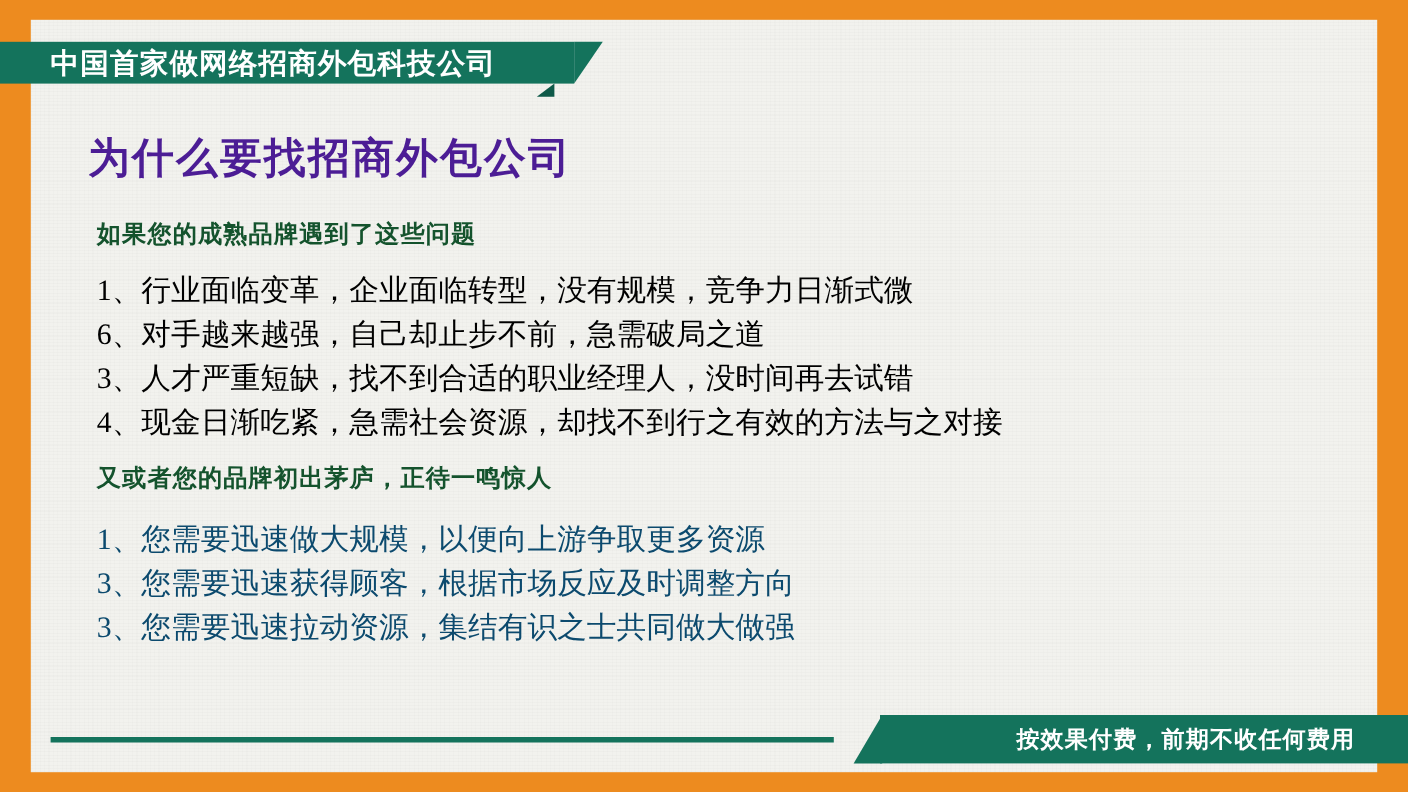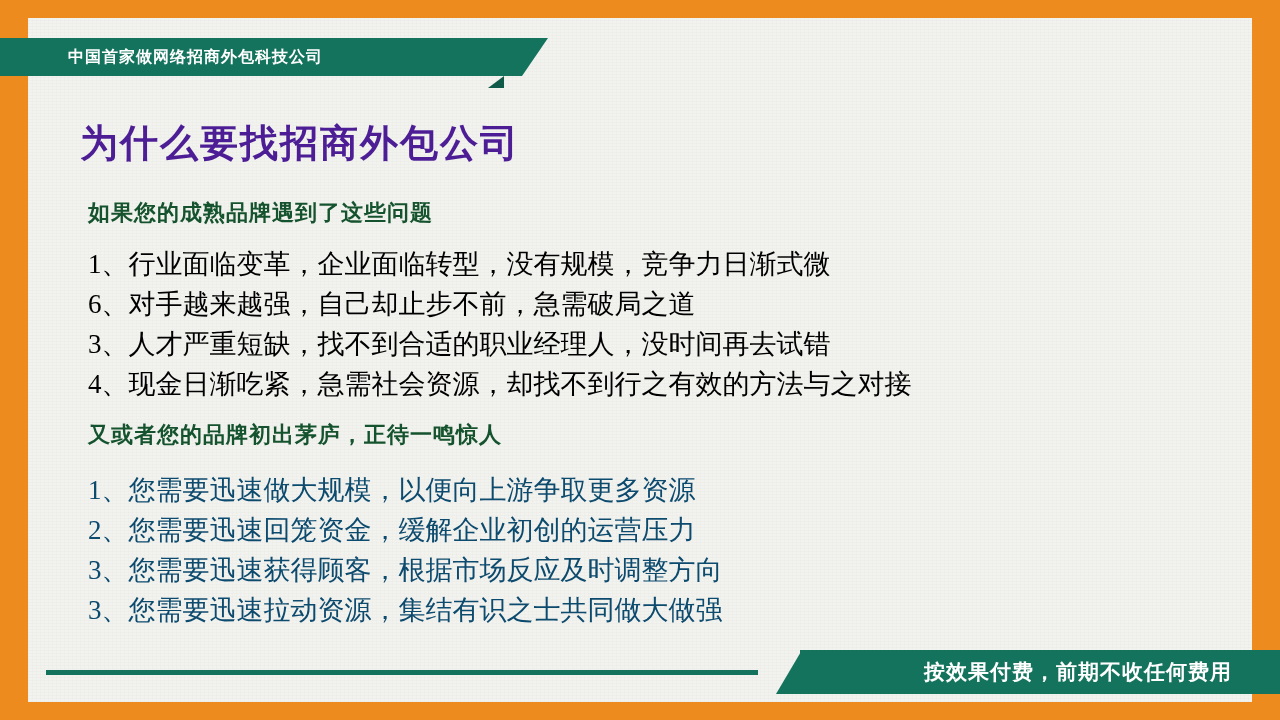--- a/index.html
+++ b/index.html
@@ -40,24 +40,24 @@
     top: 38px;
     height: 38px;
     width: 522px;
     background: #14735C;
     display: flex;
     align-items: center;
     z-index: 5;
   }
   .top-ribbon .ribbon-text {
     color: #FFFFFF;
-    font-size: 16px;
+    font-size: 26px;
     font-weight: bold;
     letter-spacing: 1px;
-    margin-left: 68px;
+    margin-left: 46px;
     white-space: nowrap;
   }
   .ribbon-notch {
     position: absolute;
     left: 522px;
     top: 38px;
     width: 0;
     height: 0;
     border-top: 38px solid #14735C;
     border-right: 26px solid transparent;
@@ -189,21 +189,20 @@
       <li>6、对手越来越强，自己却止步不前，急需破局之道</li>
       <li>3、人才严重短缺，找不到合适的职业经理人，没时间再去试错</li>
       <li>4、现金日渐吃紧，急需社会资源，却找不到行之有效的方法与之对接</li>
     </ul>
   </div>
 
   <div class="section section-2">
     <div class="section-header">又或者您的品牌初出茅庐，正待一鸣惊人</div>
     <ul class="item-list">
       <li>1、您需要迅速做大规模，以便向上游争取更多资源</li>
-      <li>2、您需要迅速回笼资金，缓解企业初创的运营压力</li>
       <li>3、您需要迅速获得顾客，根据市场反应及时调整方向</li>
       <li>3、您需要迅速拉动资源，集结有识之士共同做大做强</li>
     </ul>
   </div>
 
   <div class="bottom-bar">
     <div class="bottom-bar-left"></div>
     <div class="bottom-notch"></div>
     <div class="bottom-bar-right">
       <span class="bar-text">按效果付费，前期不收任何费用</span>

